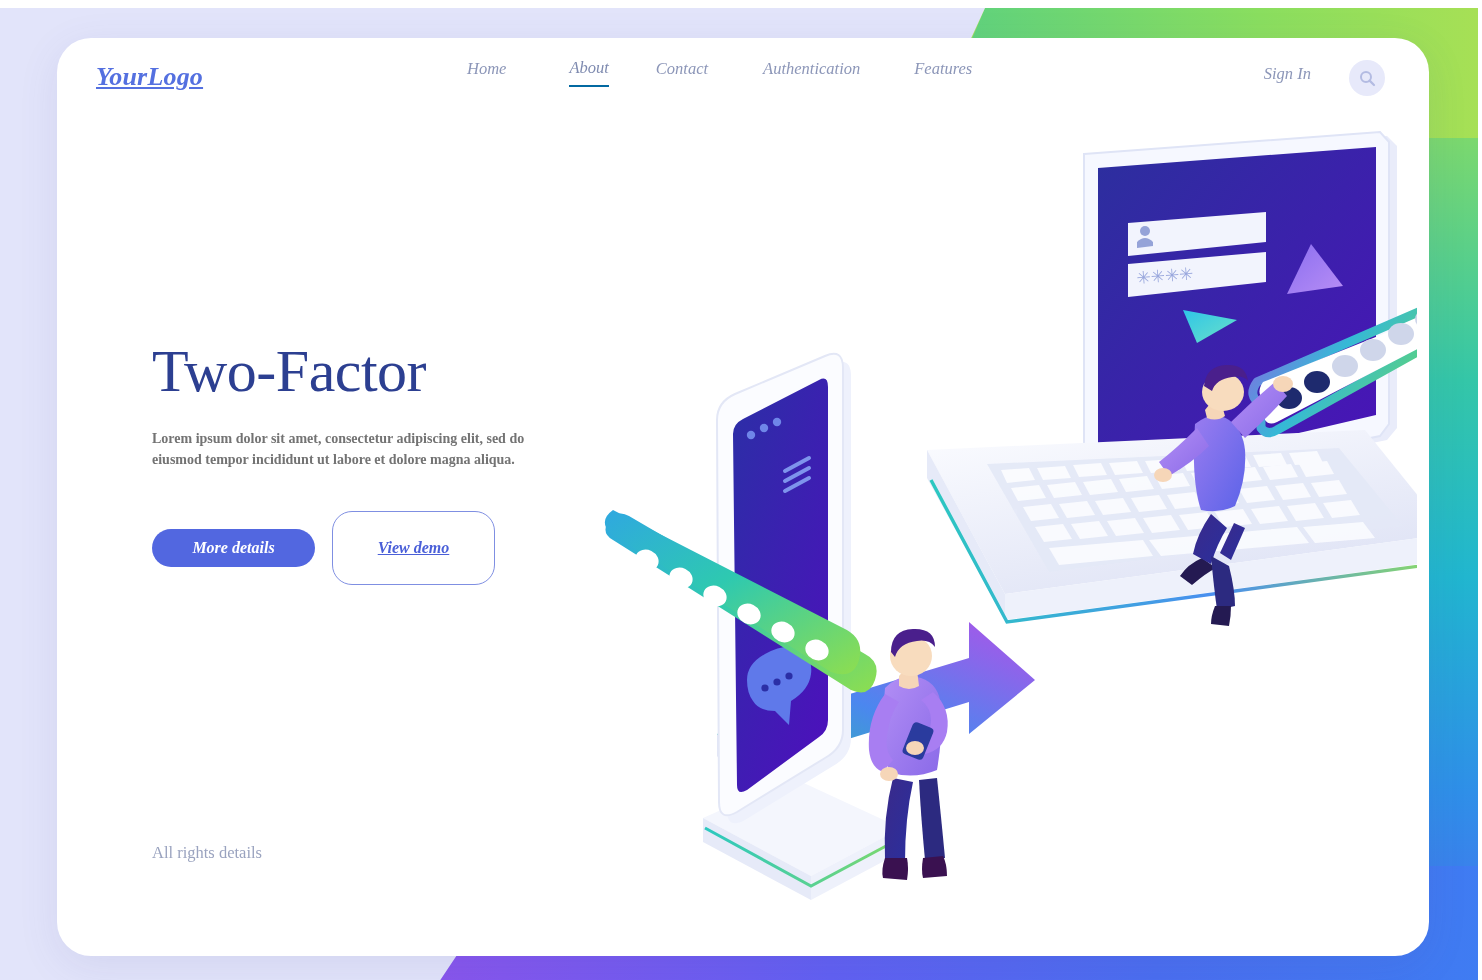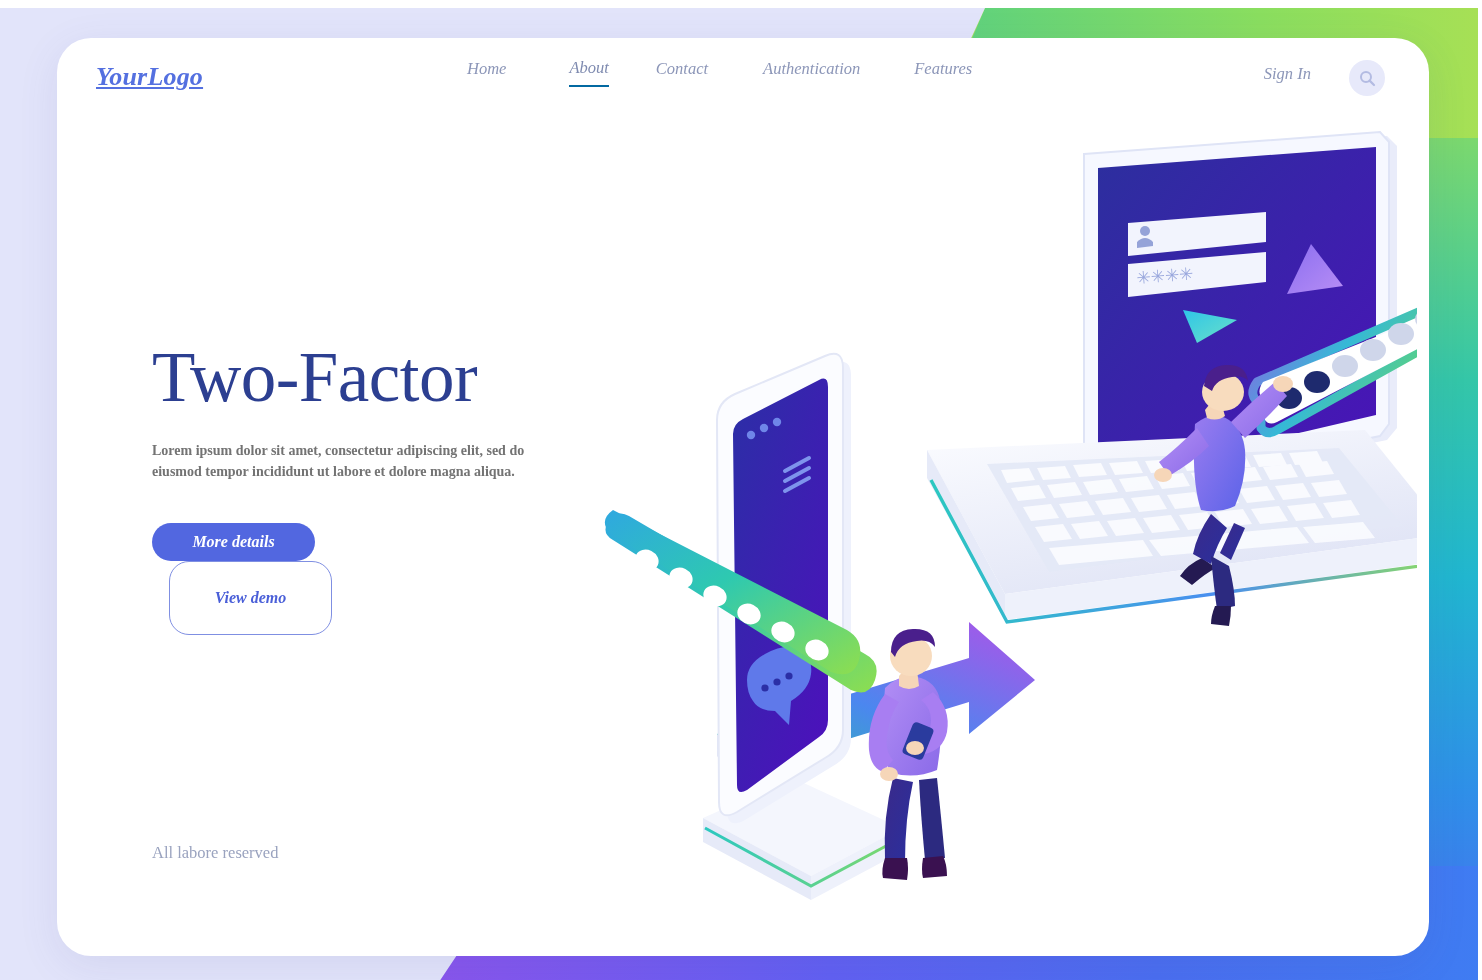--- a/index.html
+++ b/index.html
@@ -108,52 +108,53 @@
     background:#e7e9fa;
     display:flex; align-items:center; justify-content:center;
     border:none; cursor:pointer;
   }
 
   
   .hero { position:absolute; left:95px; top:300px; width:460px; }
   h1 {
     font-family:"Liberation Serif", serif;
     font-weight:normal;
-    font-size:71px;
+    font-size:60px;
     line-height:1.10;
     color:#2c3f91;
     letter-spacing:-0.5px;
   }
   .lede {
     margin-top:24px;
     font-family:"Liberation Serif", serif;
     font-size:14px; line-height:1.52;
     color:#737373;
     width:378px;
     font-weight:bold;
   }
-  .btnrow { margin-top:40px; display:flex; align-items:flex-start;flex-direction:column; }
+  .btnrow { margin-top:40px; display:flex; align-items:center; }
   .btn {
     font-family:"Liberation Serif", serif;
     font-style:italic; font-weight:bold;
     font-size:16px; cursor:pointer;
     border-radius:20px;
   }
   .btn-fill {
     background:#5267e0; color:#fff;
     border:none;
     padding:10px 30px;
     min-width:163px;
   }
   .btn-out {
     background:#fff; color:#4a5fd8;
     border:1.6px solid #7f8fe2;
     padding:27px 26px;
     margin-left:17px;
     min-width:163px;
+    text-decoration:underline;
   }
   .rights {
     position:absolute; left:95px; top:805px;
     font-family:"Liberation Serif", serif;
     font-size:16.5px; color:#9aa3bf;
   }
 
   
   .art { position:absolute; left:540px; top:90px; width:820px; height:800px; }
   .art svg { display:block; }
@@ -201,21 +202,21 @@
       <h1>
         <span>Two-Factor</span><br>
       </h1>
       <p class="lede">Lorem ipsum dolor sit amet, consectetur adipiscing elit, sed do eiusmod tempor incididunt ut labore et dolore magna aliqua.</p>
       <div class="btnrow">
         <button class="btn btn-fill">More details</button>
         <button class="btn btn-out">View demo</button>
       </div>
     </div>
 
-    <div class="rights">All labore reserved</div>
+    <div class="rights">All rights details</div>
 
     <div class="art">
       <svg width="820" height="800" viewBox="0 0 820 800">
         <defs>
           <linearGradient id="gScreen" x1="0" y1="0" x2="1" y2="1">
             <stop offset="0" stop-color="#2c2f9e"></stop>
               <stop offset="1" stop-color="#4a13b8"></stop>
           </linearGradient>
           <linearGradient id="gPhoneScr" x1="0" y1="0" x2="0.7" y2="1">
             <stop offset="0" stop-color="#2b2fa6"></stop>

